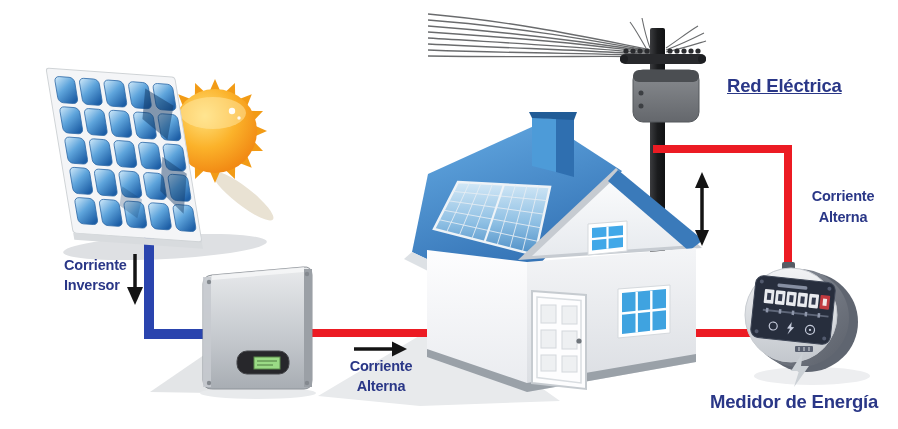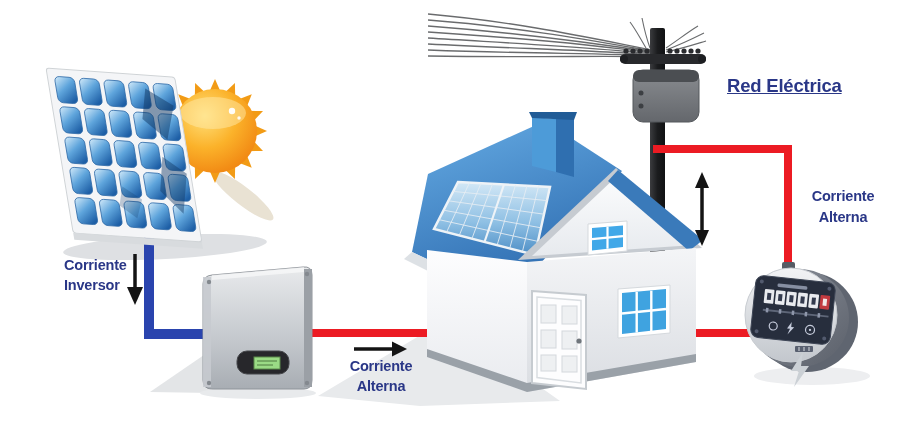--- a/index.html
+++ b/index.html
@@ -369,14 +369,15 @@
   <span class="ln">Alterna</span>
 </div>
 
 <div class="label lbl-grid">Red Eléctrica</div>
 
 <div class="label lbl-ac-right">
   <span class="ln">Corriente</span>
   <span class="ln">Alterna</span>
 </div>
 
+<div class="label lbl-meter">Medidor de Energía</div>
 
 </div>
 
 </body></html>

